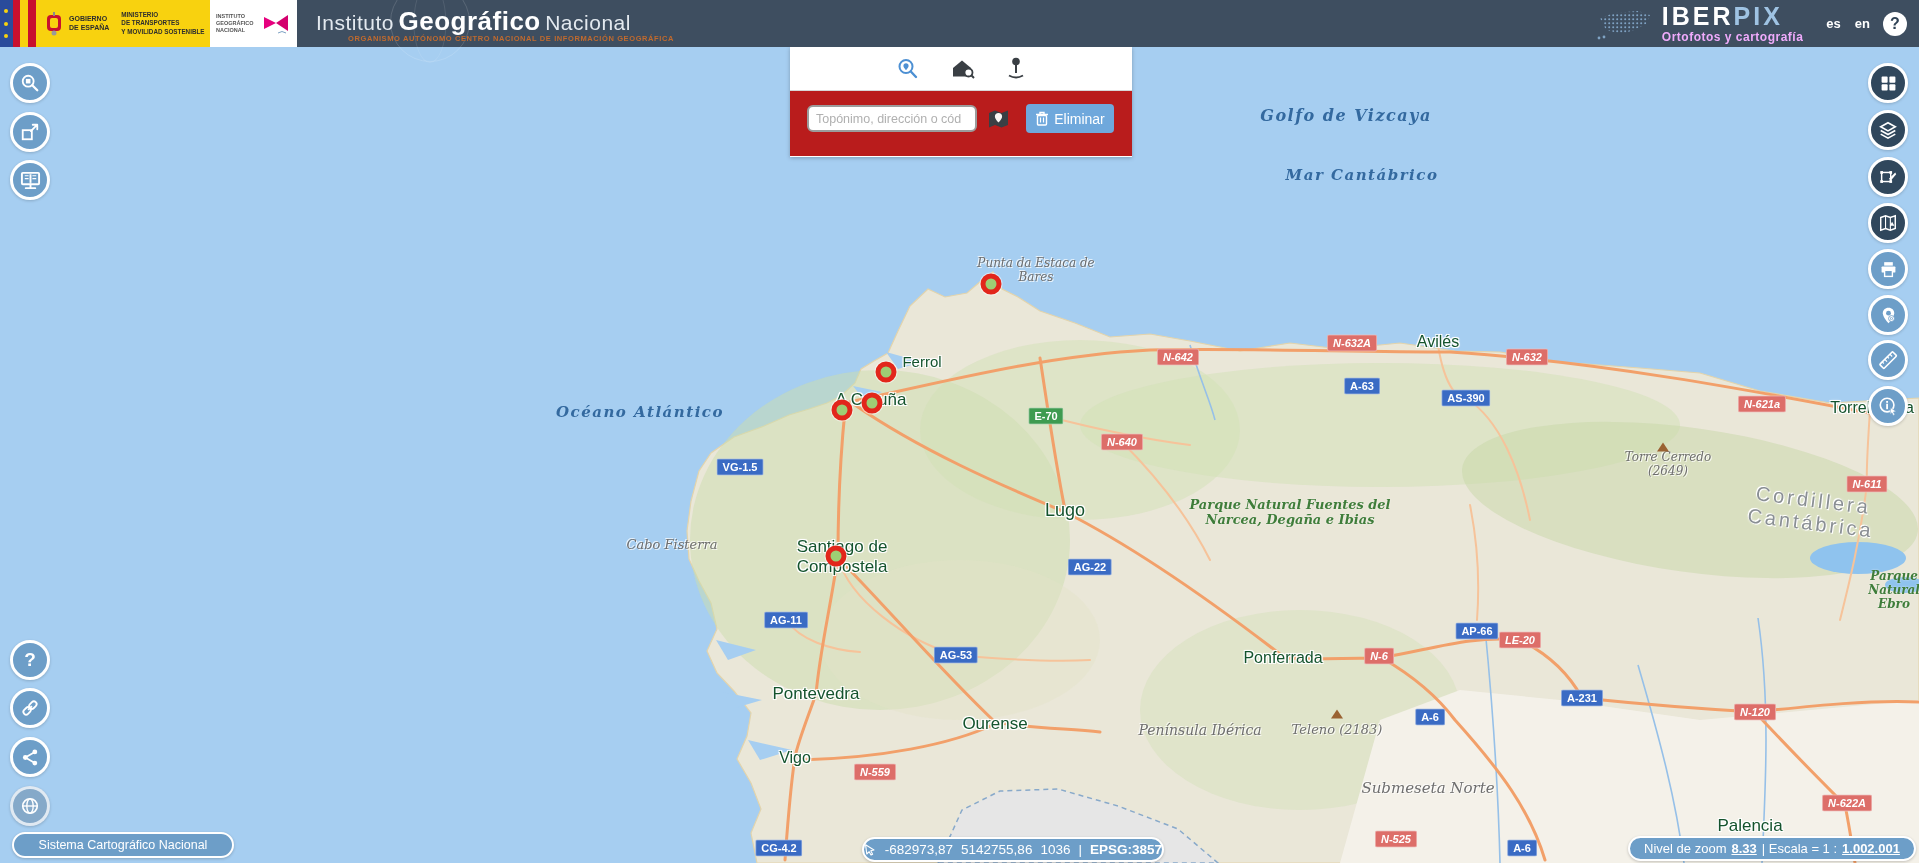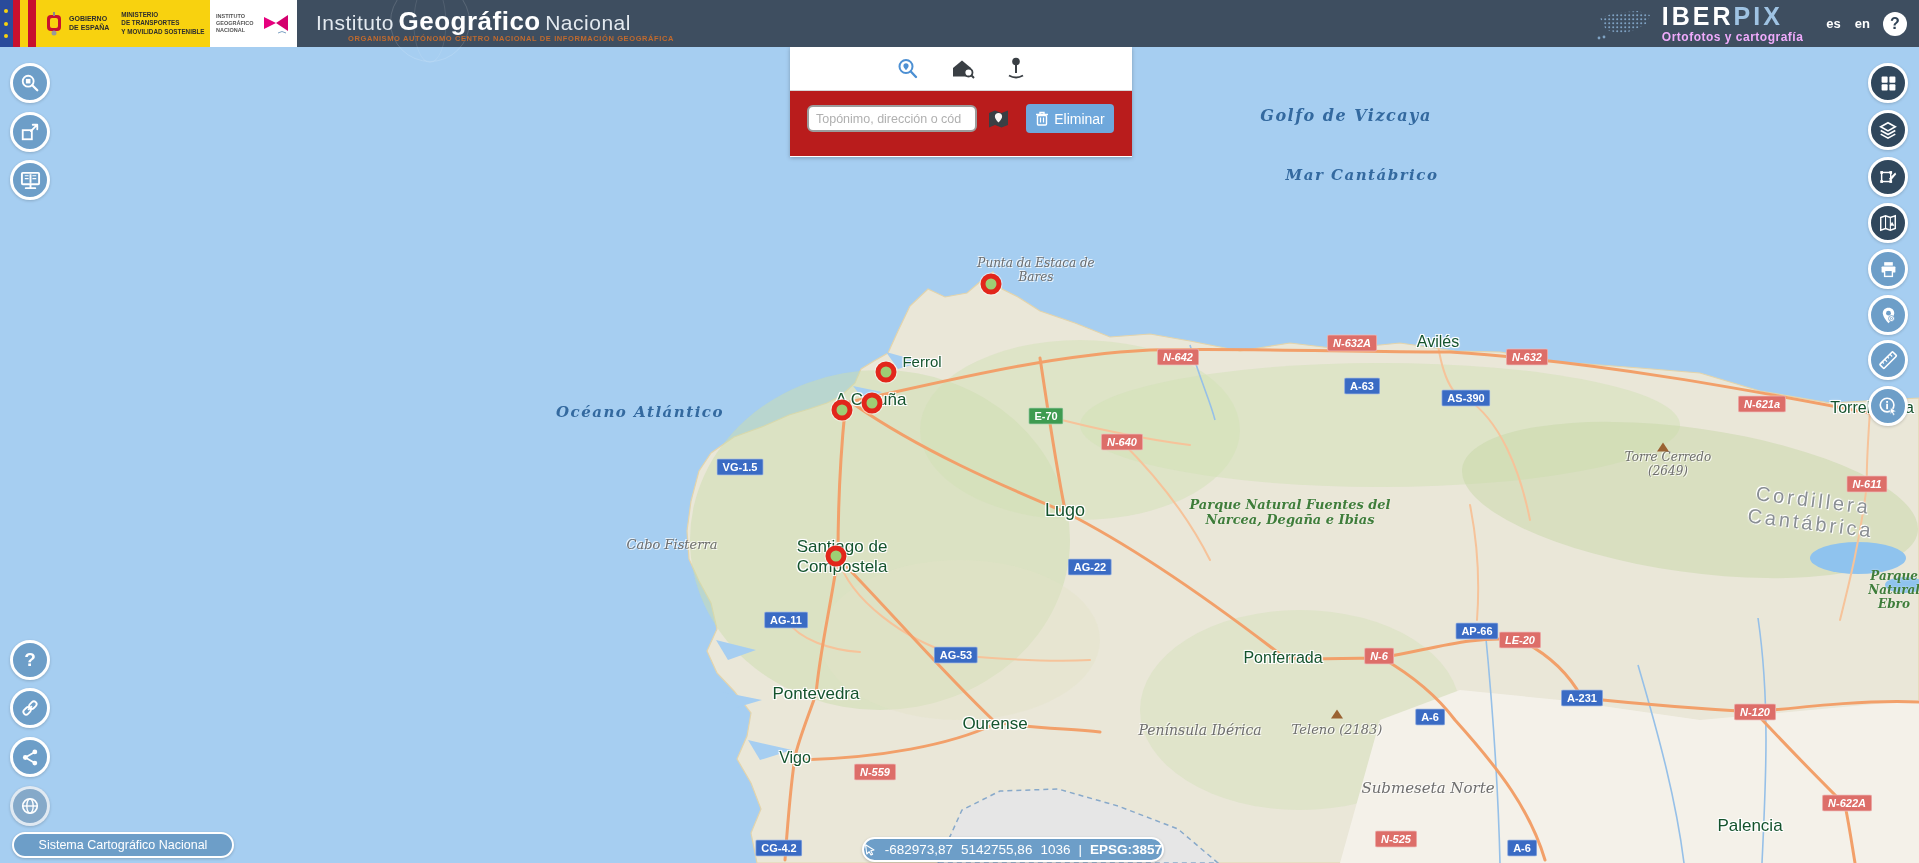--- a/index.html
+++ b/index.html
@@ -429,14 +429,20 @@
     <svg width="16" height="16" viewBox="0 0 16 16">
       <path d="M2,1.5 L12.5,8 8.5,9 10.8,13.2 8.8,14.3 6.5,10.1 3.5,13 Z" fill="none" stroke="#fff" stroke-width="1.4" stroke-linejoin="round"></path>
     </svg>
     <span>-682973,87</span>
     <span>5142755,86</span>
     <span>1036</span>
     <span>|</span>
     <b>EPSG:3857</b>
   </div>
 
+  <div id="zoom-pill" class="pill">
+    <span>Nivel de zoom</span>
+    <span class="u-link">8.33</span>
+    <span>| Escala = 1 :</span>
+    <span class="u-link">1.002.001</span>
+  </div>
 
 </div>
 
 </body></html>

